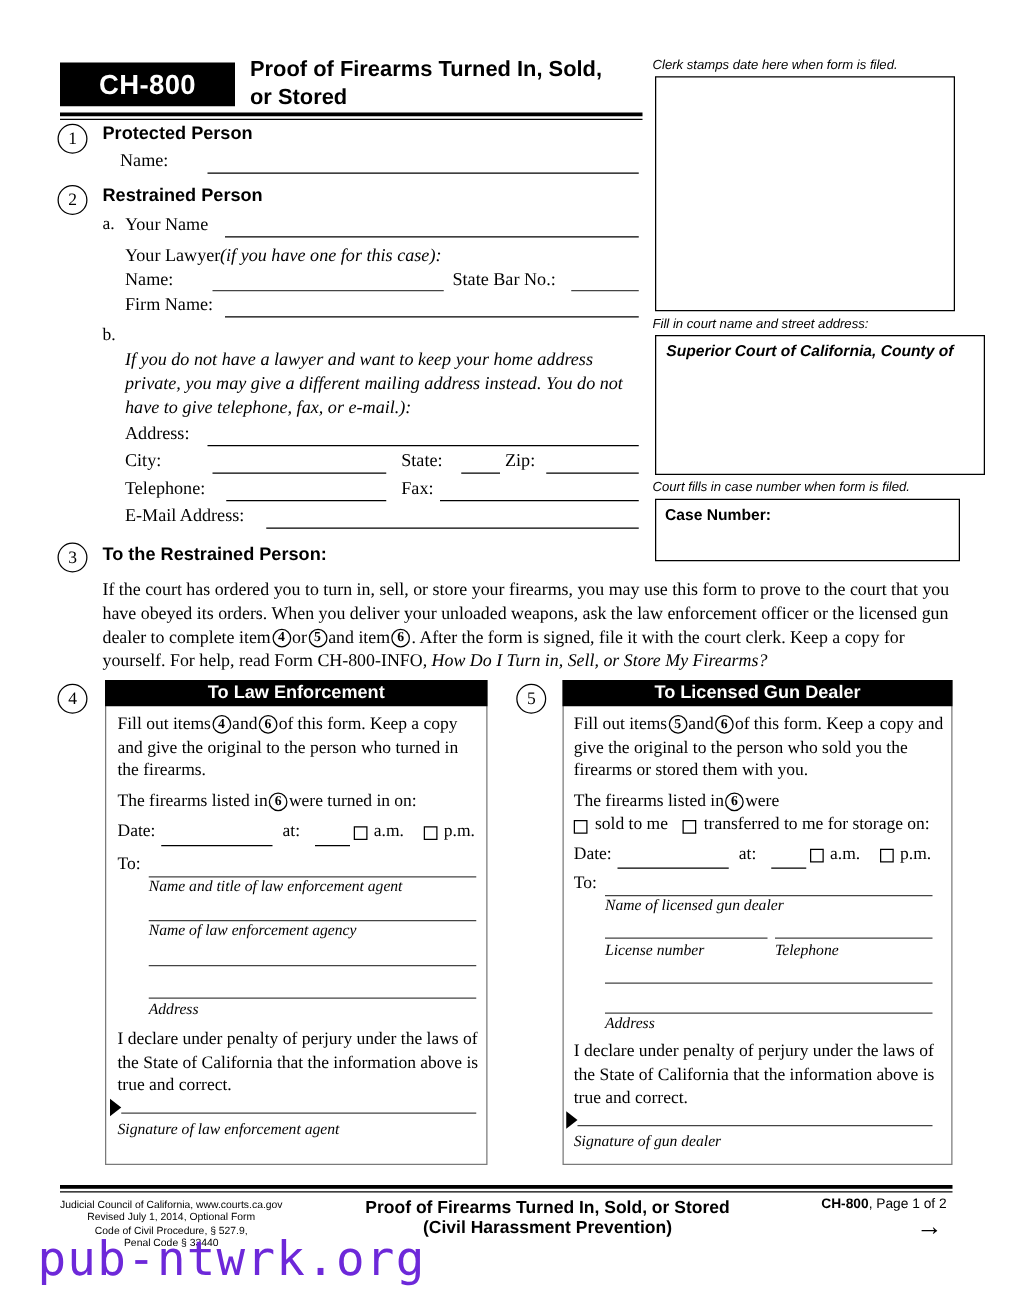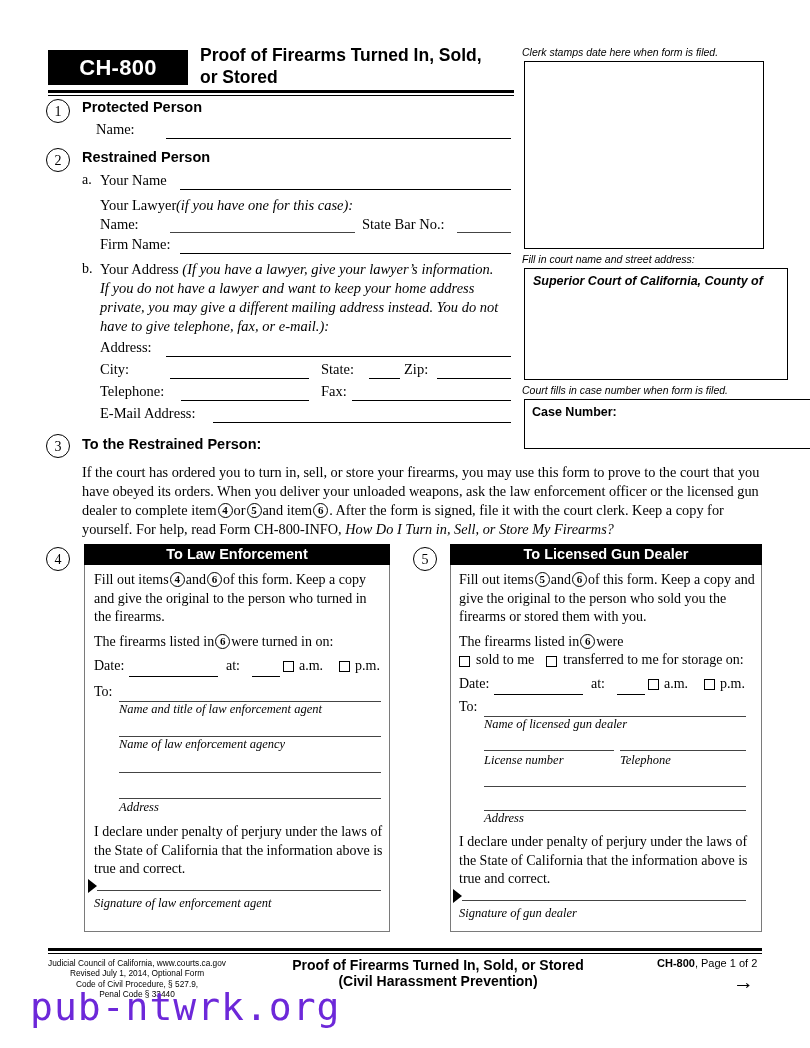--- a/index.html
+++ b/index.html
@@ -224,21 +224,21 @@
 
   <div class="caption" style="left:522px; top:46px;">Clerk stamps date here when form is filed.</div>
   <div class="boxed" style="left:524px; top:61px; width:240px; height:188px;"></div>
 
   <div class="caption" style="left:522px; top:253px;">Fill in court name and street address:</div>
   <div class="boxed" style="left:524px; top:268px; width:264px; height:112px;font-style:italic;">
     <div class="box-head" style="left:8px; top:5px;">Superior Court of California, County of</div>
   </div>
 
   <div class="caption" style="left:522px; top:384px;">Court fills in case number when form is filed.</div>
-  <div class="boxed" style="left:524px; top:399px; width:287px; height:50px;">
+  <div class="boxed" style="left:524px; top:399px; width:244px; height:50px;">
     <div class="box-head" style="left:7px; top:5px;">Case Number:</div>
   </div>
 
   <div class="circ" style="left:46px; top:99px;">1</div>
   <div class="sec-head" style="left:82px; top:99px;">Protected Person</div>
   <div class="lbl" style="left:96px; top:121px;">Name:</div>
   <div class="uline" style="left:166px; top:138px; width:345px;"></div>
 
   <div class="circ" style="left:46px; top:148px;">2</div>
   <div class="sec-head" style="left:82px; top:149px;">Restrained Person</div>
@@ -252,24 +252,20 @@
 
   <div class="lbl" style="left:100px; top:216px;">Name:</div>
   <div class="uline-thin" style="left:170px; top:232px; width:185px;"></div>
   <div class="lbl" style="left:362px; top:216px;">State Bar No.:</div>
   <div class="uline-thin" style="left:457px; top:232px; width:54px;"></div>
 
   <div class="lbl" style="left:100px; top:236px;">Firm Name:</div>
   <div class="uline" style="left:180px; top:253px; width:331px;"></div>
 
   <div class="lbl" style="left:82px; top:261px; font-size:14px;">b.</div>
-  <div class="lbl" style="left:100px; top:261px;">
-    <span>Your Address</span>
-    <span class="ital">(If you have a lawyer, give your lawyer’s information.</span>
-  </div>
   <div class="lbl-i" style="left:100px; top:280px;">If you do not have a lawyer and want to keep your home address</div>
   <div class="lbl-i" style="left:100px; top:299px;">private, you may give a different mailing address instead. You do not</div>
   <div class="lbl-i" style="left:100px; top:318px;">have to give telephone, fax, or e-mail.):</div>
 
   <div class="lbl" style="left:100px; top:339px;">Address:</div>
   <div class="uline" style="left:166px; top:356px; width:345px;"></div>
 
   <div class="lbl" style="left:100px; top:361px;">City:</div>
   <div class="uline" style="left:170px; top:378px; width:139px;"></div>
   <div class="lbl" style="left:321px; top:361px;">State:</div>

